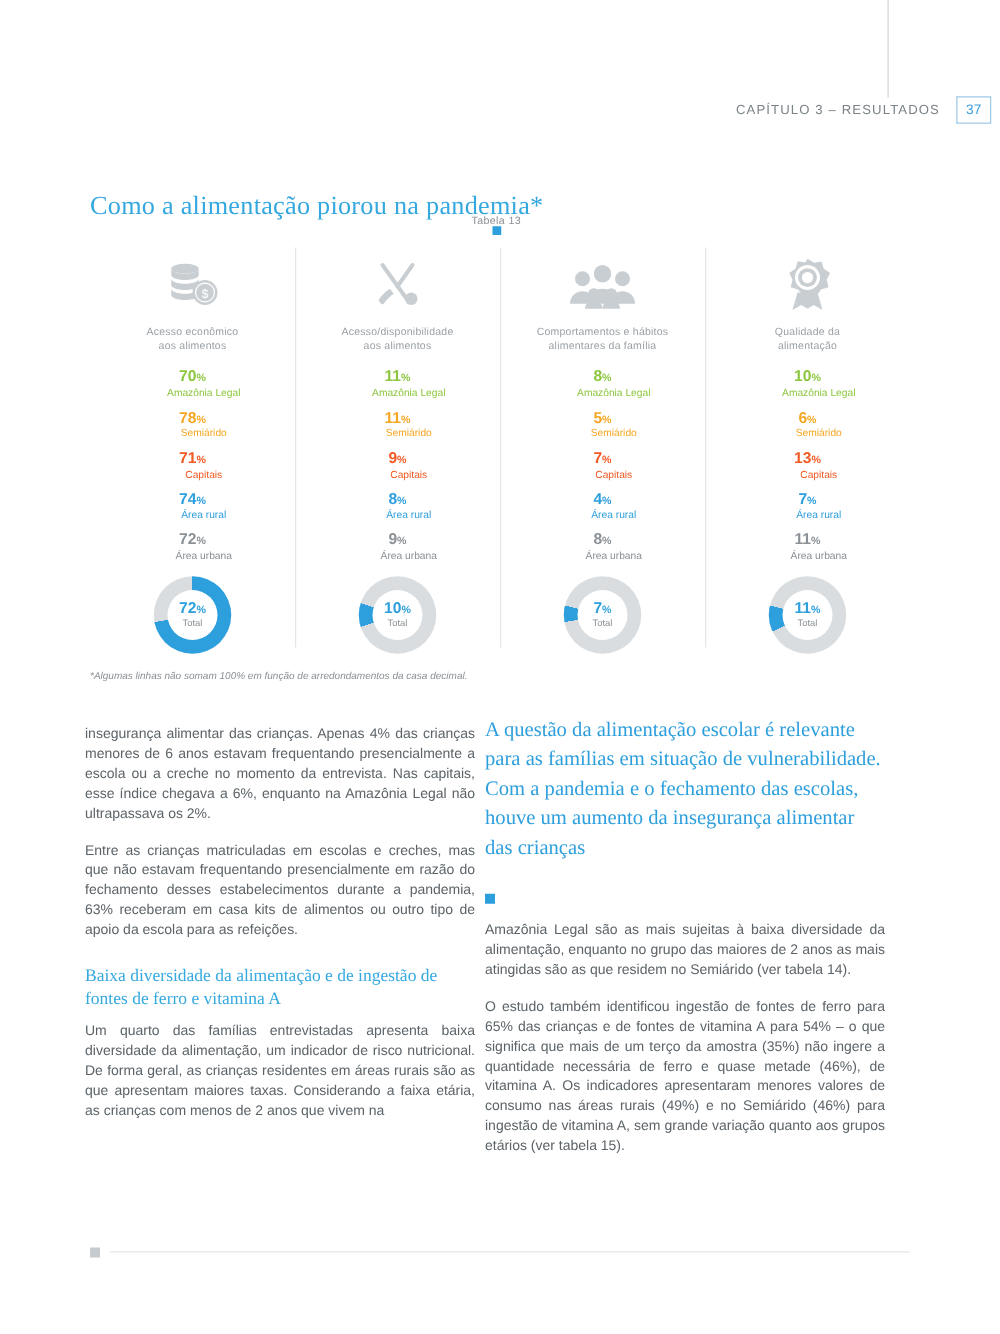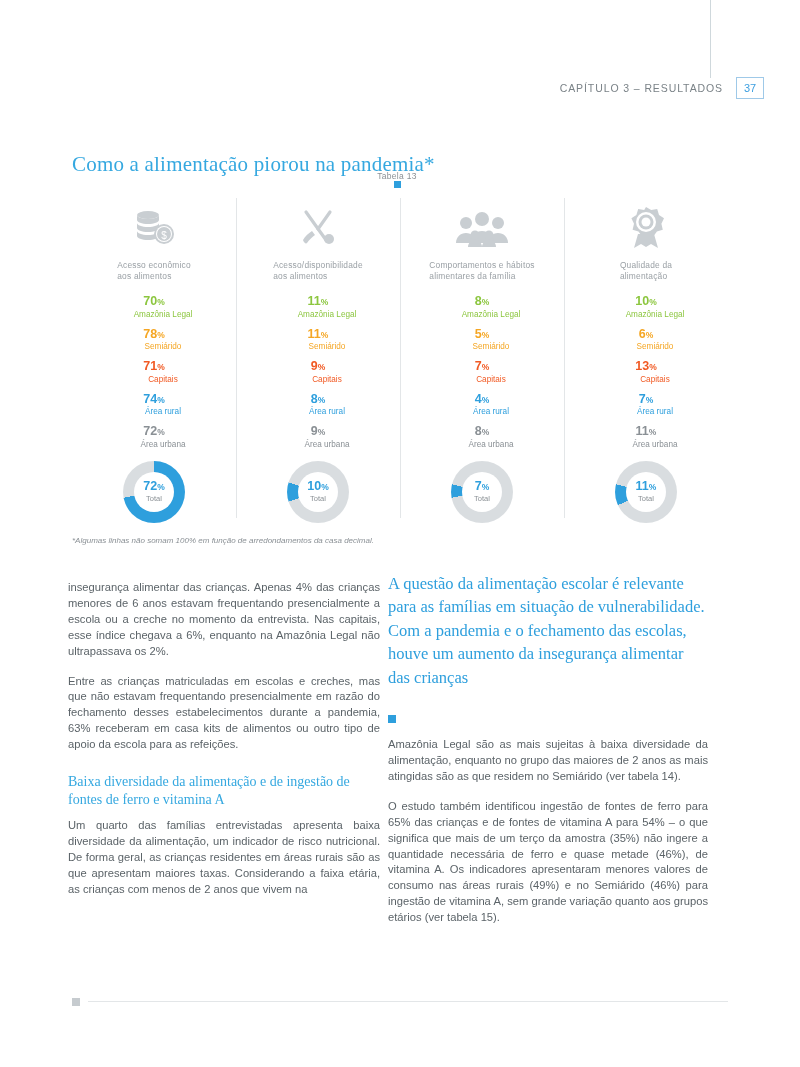--- a/index.html
+++ b/index.html
@@ -23,21 +23,21 @@
     position:absolute; left:0; top:76px; width:800px; height:24px;
     display:flex; align-items:center; justify-content:flex-end;
   }
   .header-label {
     font-size:10.5px; letter-spacing:0.9px; color:#7a8287;
     text-transform:uppercase; margin-right:13px;padding-left:37px;
   }
   .page-num-box {
     width:28px; height:22px; border:1px solid #9fc9e8;
     display:flex; align-items:center; justify-content:center;
-    font-size:11px; color:#3d9fe0; margin-right:36px;
+    font-size:11px; color:#3d9fe0; margin-right:7px;
   }
 
   
   .title {
     position:absolute; left:72px; top:138px;
     font-family:"Liberation Serif", serif;
     font-size:21px; color:#35a8e0; font-weight:normal;
     letter-spacing:0.2px;
   }
   .tabela-row {
@@ -62,21 +62,21 @@
     flex:1; position:relative;
     display:flex; flex-direction:column; align-items:center;
     padding-top:6px;
   }
   .info-col + .info-col::before {
     content:""; position:absolute; left:0; top:6px;
     width:1px; height:320px; background:#e3e6e8;
   }
   .icon-box { height:52px; display:flex; align-items:flex-end; justify-content:center; }
   .col-head {
-    margin-top:10px; text-align:left;
+    margin-top:10px; text-align:center;
     font-size:8.4px; color:#9aa0a5; line-height:1.35;
     letter-spacing:0.2px; height:26px;
   }
   .stat { text-align:center; margin-top:9px; }
   .stat .val { font-size:12.5px; font-weight:bold; line-height:1; }
   .stat .val .pct { font-size:8.5px; font-weight:bold; }
   .stat .lbl { font-size:8.2px; margin-top:2px; line-height:1.1;margin-left:18px; }
 
   .c-green  { color:#8cc63f; }
   .c-orange { color:#f5a623; }

